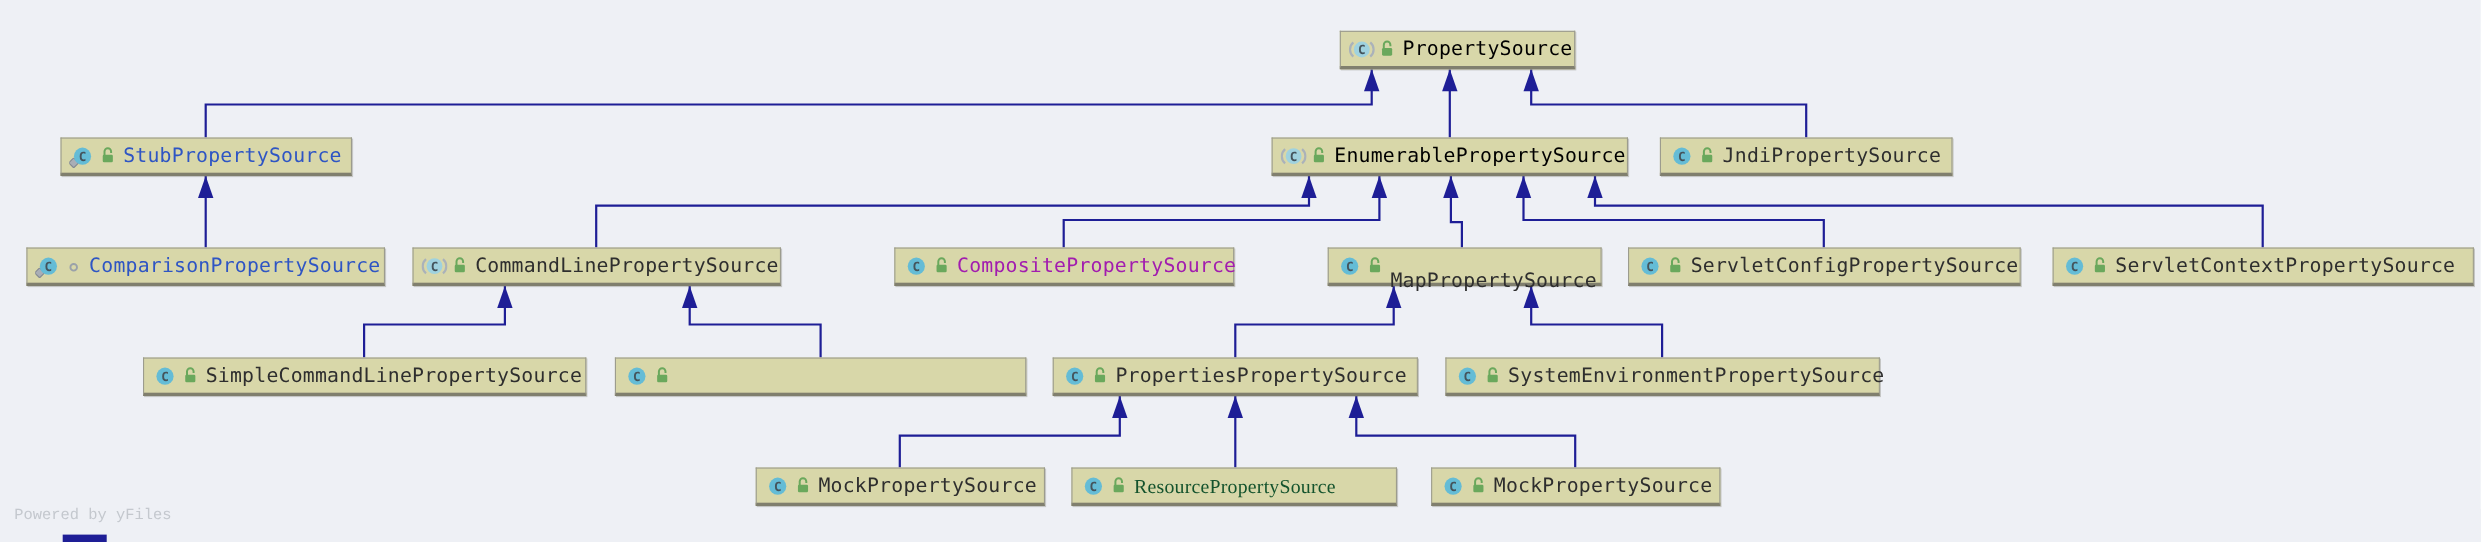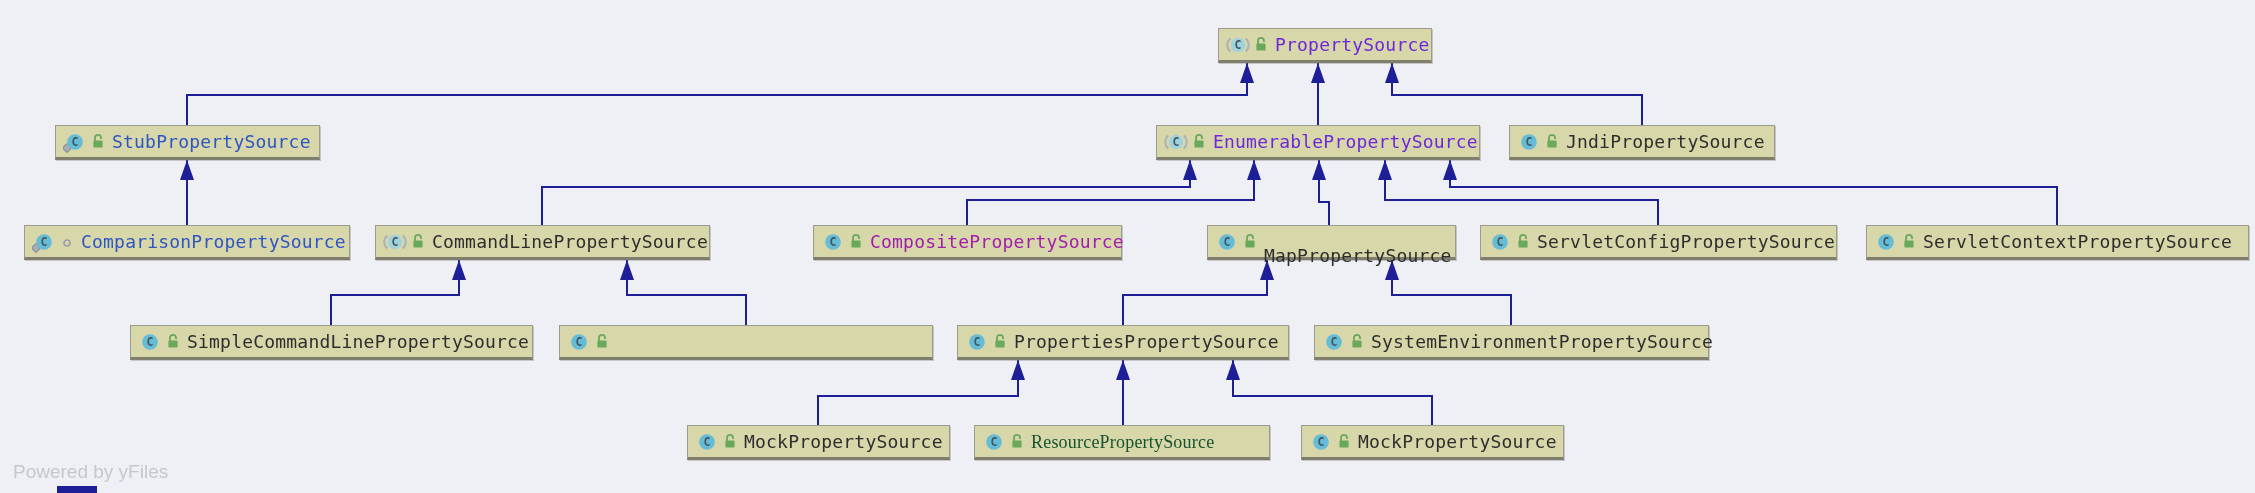--- a/index.html
+++ b/index.html
@@ -29,22 +29,22 @@
     font-size:18px;
     white-space:nowrap;
     letter-spacing:0.2px;
     line-height:1;
     padding-left:3px;
   }
   .cls-ico,.vis-ico{flex:0 0 auto;display:block;}
   .footer{
     position:absolute;
     left:13px;top:461px;
-    font-family:Liberation Sans, sans-serif;
-    font-size:19px;
+    font-family:Liberation Mono, monospace;
+    font-size:14px;
     color:var(--footer-color,#c4c8ce);
   }
   .scroll-thumb{
     position:absolute;
     left:57px;top:486px;
     width:40px;height:7px;
     background:var(--edge-color,#1e1e96);
   }
 </style>
 </head>
@@ -123,21 +123,21 @@
       <svg class="cls-ico" width="24" height="22" viewBox="0 0 24 22">
         <path d="M4.3 4.5a8.5 8.5 0 0 0 0 13" stroke="#aab2ba" stroke-width="2" fill="none"></path>
         <path d="M19.7 4.5a8.5 8.5 0 0 1 0 13" stroke="#aab2ba" stroke-width="2" fill="none"></path>
         <circle cx="12" cy="11" r="7.2" fill="#9fd2df"></circle>
         <text x="12" y="15" text-anchor="middle" font-family="DejaVu Sans Mono, monospace" font-size="11.5" font-weight="bold" fill="#44545c">C</text>
       </svg>
       <svg class="vis-ico" width="14" height="17" viewBox="0 0 14 17">
         <path d="M4 8V4.8a3 3 0 0 1 6 0V6" stroke="#6aa85c" stroke-width="1.8" fill="none"></path>
         <rect x="2.4" y="7.6" width="9.2" height="7" rx="1.2" fill="#6aa85c"></rect>
       </svg>
-      <span class="lbl" style="color: #6d28d9;">PropertySource</span>
+      <span class="lbl" style="color: #000000;">PropertySource</span>
     </div>
     <div class="node" style="left: 55px; top: 125px; width: 265px;">
       <svg class="cls-ico" width="24" height="22" viewBox="0 0 24 22">
         <rect x="0.8" y="13.8" width="6.4" height="6.4" rx="1" transform="rotate(45 4 17)" fill="#a9aeb6" stroke="#848a93"></rect>
         <circle cx="12" cy="11" r="7.8" fill="#64bcd6"></circle>
         <text x="12" y="15" text-anchor="middle" font-family="DejaVu Sans Mono, monospace" font-size="11.5" font-weight="bold" fill="#44545c">C</text>
       </svg>
       <svg class="vis-ico" width="14" height="17" viewBox="0 0 14 17">
         <path d="M4 8V4.8a3 3 0 0 1 6 0V6" stroke="#6aa85c" stroke-width="1.8" fill="none"></path>
         <rect x="2.4" y="7.6" width="9.2" height="7" rx="1.2" fill="#6aa85c"></rect>
@@ -148,21 +148,21 @@
       <svg class="cls-ico" width="24" height="22" viewBox="0 0 24 22">
         <path d="M4.3 4.5a8.5 8.5 0 0 0 0 13" stroke="#aab2ba" stroke-width="2" fill="none"></path>
         <path d="M19.7 4.5a8.5 8.5 0 0 1 0 13" stroke="#aab2ba" stroke-width="2" fill="none"></path>
         <circle cx="12" cy="11" r="7.2" fill="#9fd2df"></circle>
         <text x="12" y="15" text-anchor="middle" font-family="DejaVu Sans Mono, monospace" font-size="11.5" font-weight="bold" fill="#44545c">C</text>
       </svg>
       <svg class="vis-ico" width="14" height="17" viewBox="0 0 14 17">
         <path d="M4 8V4.8a3 3 0 0 1 6 0V6" stroke="#6aa85c" stroke-width="1.8" fill="none"></path>
         <rect x="2.4" y="7.6" width="9.2" height="7" rx="1.2" fill="#6aa85c"></rect>
       </svg>
-      <span class="lbl" style="color: #6d28d9;">EnumerablePropertySource</span>
+      <span class="lbl" style="color: #000000;">EnumerablePropertySource</span>
     </div>
     <div class="node" style="left: 1509px; top: 125px; width: 266px;">
       <svg class="cls-ico" width="24" height="22" viewBox="0 0 24 22">
         <circle cx="12" cy="11" r="7.8" fill="#64bcd6"></circle>
         <text x="12" y="15" text-anchor="middle" font-family="DejaVu Sans Mono, monospace" font-size="11.5" font-weight="bold" fill="#44545c">C</text>
       </svg>
       <svg class="vis-ico" width="14" height="17" viewBox="0 0 14 17">
         <path d="M4 8V4.8a3 3 0 0 1 6 0V6" stroke="#6aa85c" stroke-width="1.8" fill="none"></path>
         <rect x="2.4" y="7.6" width="9.2" height="7" rx="1.2" fill="#6aa85c"></rect>
       </svg>

